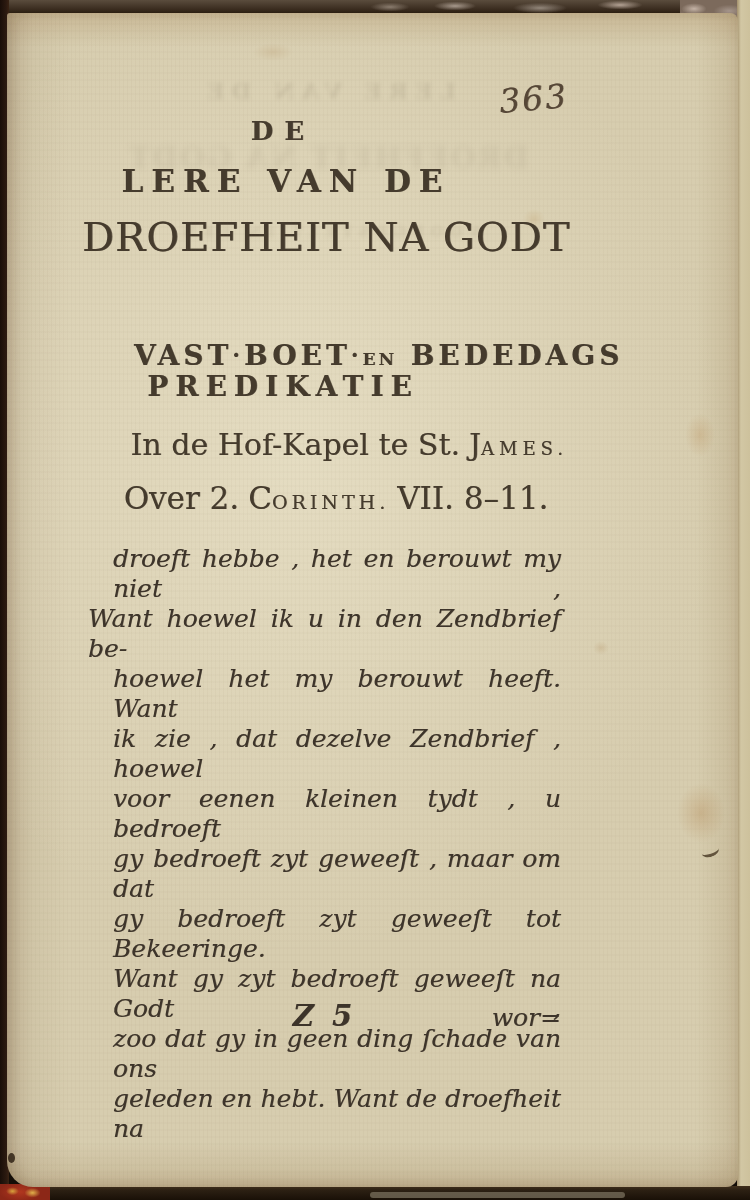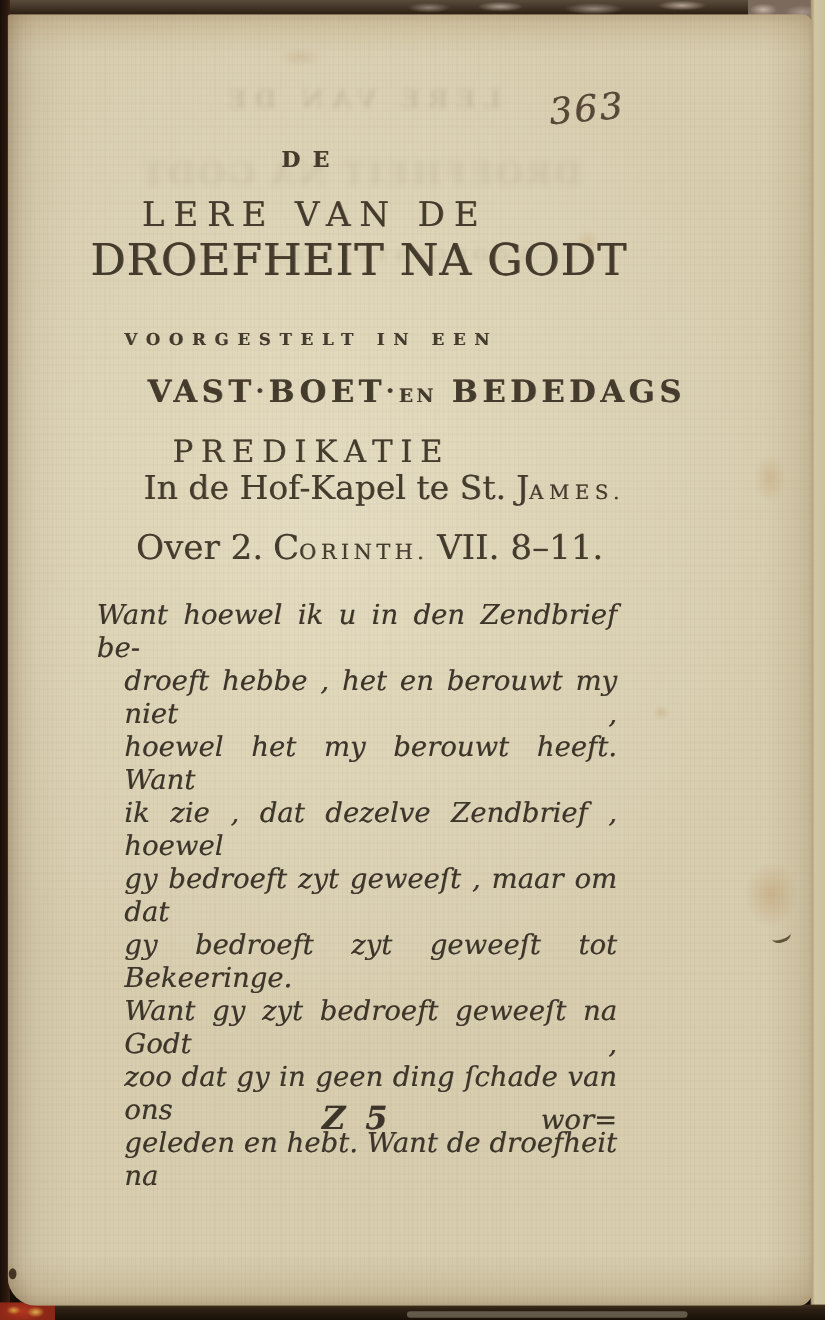--- a/index.html
+++ b/index.html
@@ -64,29 +64,29 @@
   }
   .page::before{ 
     content:""; position:absolute; inset:0; border-radius:inherit; pointer-events:none;
     background:
       repeating-linear-gradient(90deg, rgba(115,95,60,0.035) 0 1px, rgba(115,95,60,0) 1px 4px),
       repeating-linear-gradient(0deg, rgba(115,95,60,0.02) 0 2px, rgba(115,95,60,0) 2px 7px);
   }
   
   .ink{ color:#453b2d; text-shadow:0.5px 0 0 rgba(69,59,45,0.55); }
   .heading-line{ position:absolute; left:79px; width:484px; text-align:center; white-space:nowrap; }
-  .kicker      { top:120px; font-size:20px; font-weight:bold; letter-spacing:11px; transform:translateX(-45px); }
-  .title-upper { top:164px; font-size:31px; font-weight:normal; letter-spacing:8px;  transform:translateX(-42px); }
+  .kicker      { top:103px; font-size:26px; font-weight:bold; letter-spacing:11px; transform:translateX(-45px); }
+  .title-upper { top:150px; font-size:31px; font-weight:bold; letter-spacing:8px;  transform:translateX(-42px); }
   .title-main  { top:201px; font-size:40px; letter-spacing:1px; transform:translateX(-4px);
                  text-shadow:0.8px 0 0 rgba(69,59,45,0.75); }
   .subtitle    { top:287px; font-size:15px; font-weight:bold; letter-spacing:8px; transform:translateX(-45px); }
   .series      { top:326px; font-size:28px; font-weight:bold; letter-spacing:4px; transform:translateX(0);margin-left:48px; }
   .series .smallcap-en{ font-size:17px; letter-spacing:3px; }
   .series .dot{ font-size:22px; vertical-align:2px; }
-  .series2     { top:381px; font-size:28px; font-weight:normal; letter-spacing:7px; transform:translateX(-45px); }
+  .series2     { top:357px; font-size:28px; font-weight:bold; letter-spacing:7px; transform:translateX(-45px); }
   .location    { top:414px; font-size:30px; transform:translateX(-2px);text-align:right; }
   .location .initial{ margin-left:9px; }
   .location .smallcaps{ font-size:18px; letter-spacing:5px; }
   .scripture   { top:467px; font-size:31px; transform:translateX(8px); }
   .scripture .initial{ margin-left:9px; }
   .scripture .smallcaps{ font-size:19px; letter-spacing:4px;text-align:center; }
   .scripture .suffix{ margin-left:8px; }
   
   .body-text{
     position:absolute; left:81px; top:531px; width:473px;
@@ -165,36 +165,36 @@
     <div class="stain s4"></div>
     <div class="stain s5"></div>
     <div class="mark-squiggle"></div>
     <div class="mark-speck"></div>
 
     <div class="folio">363</div>
 
     <div class="heading-line kicker ink">DE</div>
     <div class="heading-line title-upper ink">LERE VAN DE</div>
     <div class="heading-line title-main ink">DROEFHEIT NA GODT</div>
-    <div class="heading-line subtitle ink">VOORGESTELT IN EEN</div>
 
     <div class="heading-line series ink"><span>VAST</span><span class="dot">·</span><span>BOET</span><span class="dot">·</span><span class="smallcap-en">EN</span>
       <span>BEDEDAGS</span></div>
 
     <div class="heading-line series2 ink">PREDIKATIE</div>
 
     <div class="heading-line location ink"><span>In de Hof-Kapel te St.</span><span class="initial">J</span><span class="smallcaps">AMES.</span></div>
 
     <div class="heading-line scripture ink"><span>Over 2.</span><span class="initial">C</span><span class="smallcaps">ORINTH.</span><span class="suffix">VII. 8–11.</span></div>
 
     <div class="body-text">
+      <div class="bline">droeft hebbe , het en berouwt my niet ,</div>
       <div class="bline first">Want hoewel ik u in den Zendbrief be-</div>
-      <div class="bline">droeft hebbe , het en berouwt my niet ,</div>
       <div class="bline">hoewel het my berouwt heeft. Want</div>
       <div class="bline">ik zie , dat dezelve Zendbrief , hoewel</div>
+      <div class="bline">voor eenen kleinen tydt , u bedroeft</div>
       <div class="bline">gy bedroeft zyt geweeſt , maar om dat</div>
       <div class="bline">gy bedroeft zyt geweeſt tot Bekeeringe.</div>
       <div class="bline">Want gy zyt bedroeft geweeſt na Godt ,</div>
       <div class="bline">zoo dat gy in geen ding ſchade van ons</div>
       <div class="bline">geleden en hebt. Want de droefheit na</div>
 
     </div>
 
     <div class="sig-row">
       <div class="spacer"></div>

